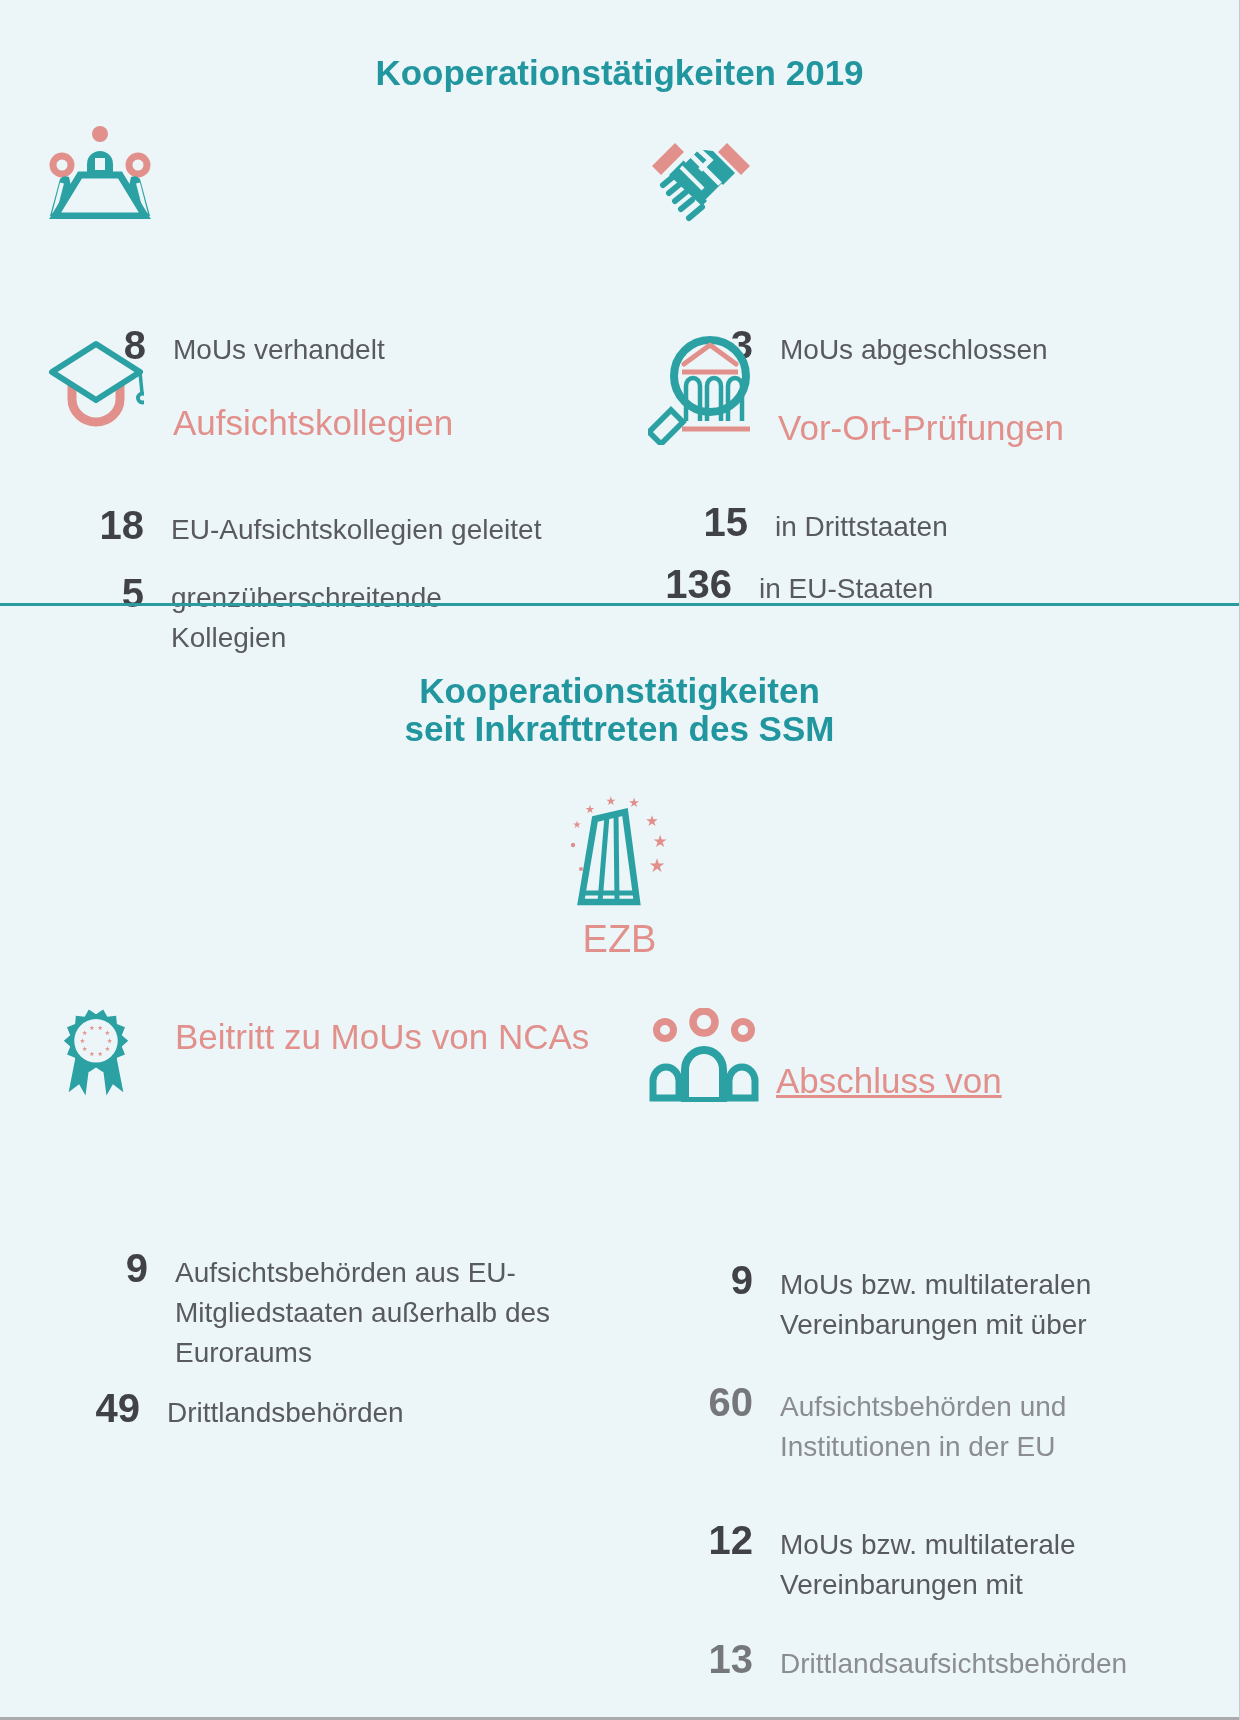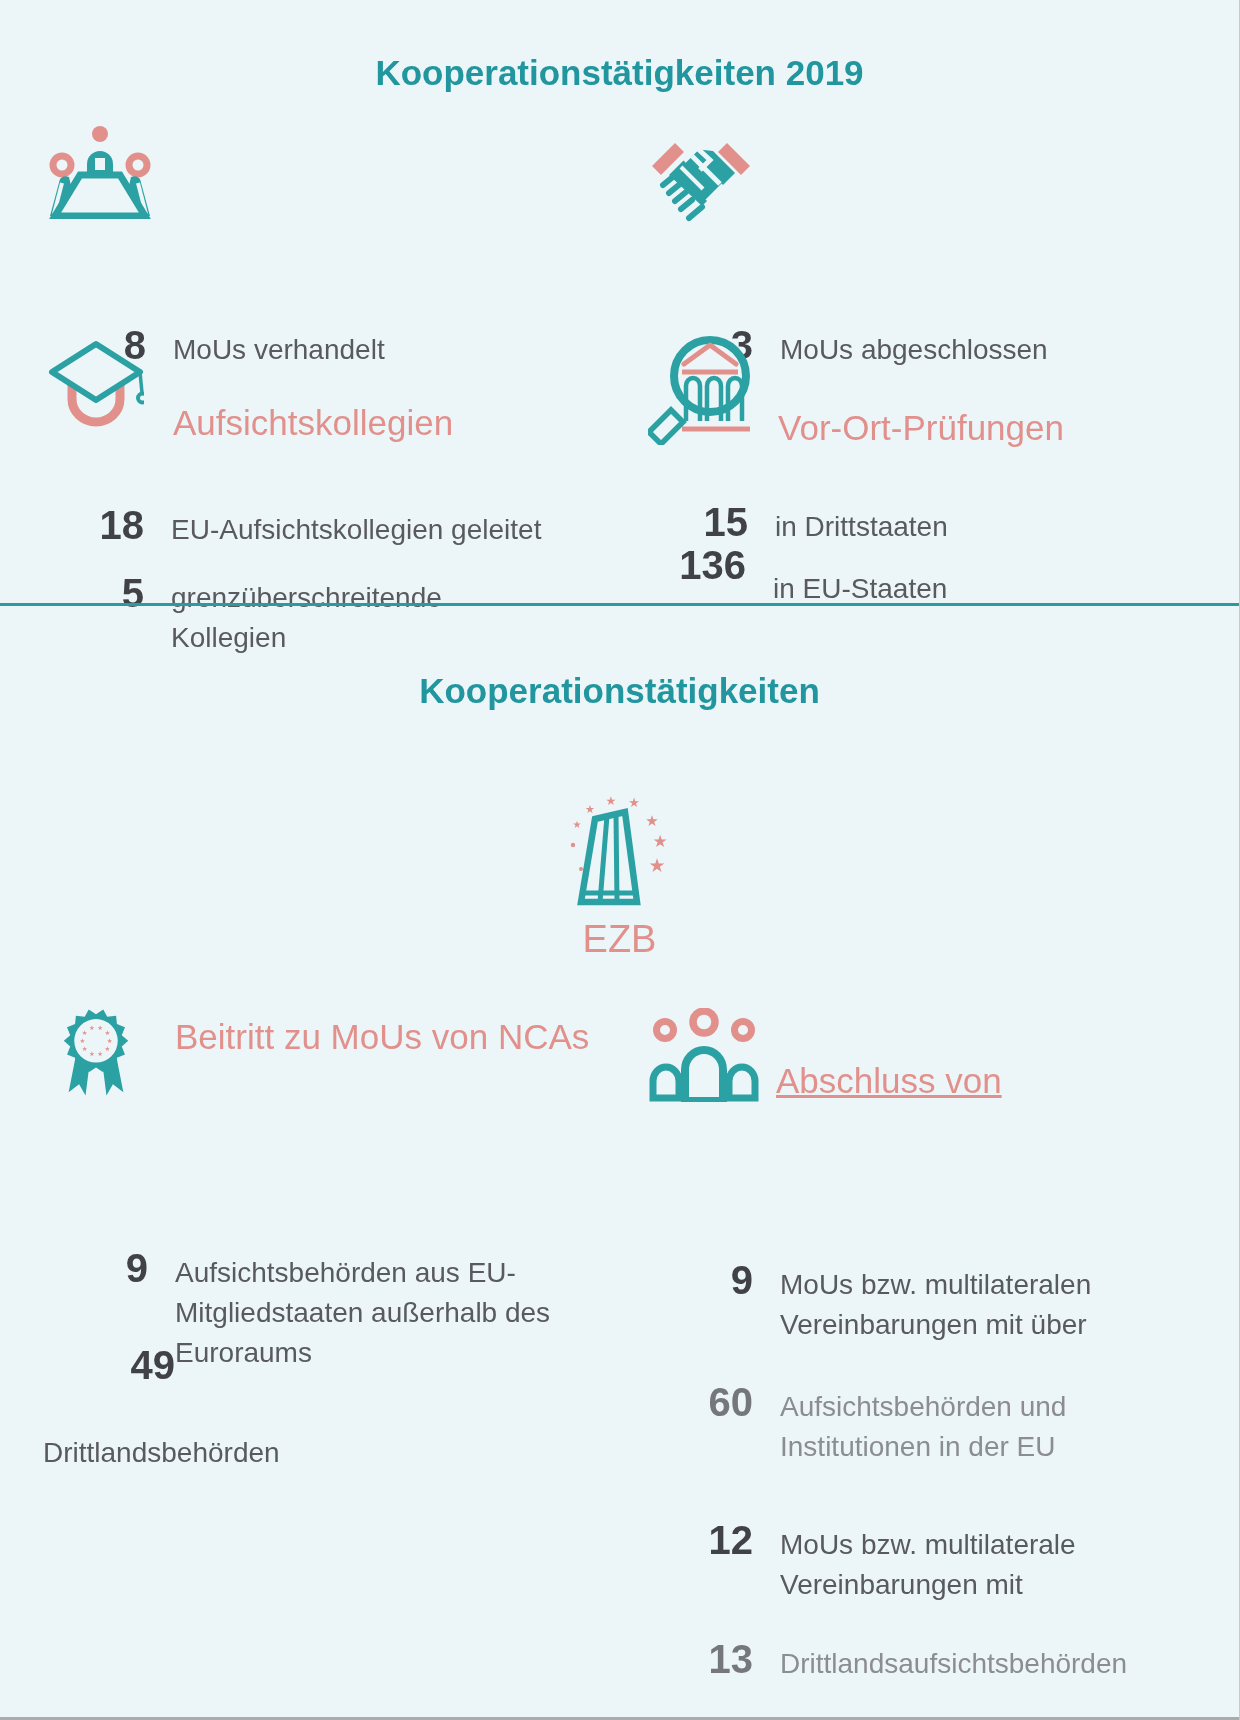--- a/index.html
+++ b/index.html
@@ -119,28 +119,29 @@
     <line class="ss" x1="34" y1="98" x2="102" y2="98" stroke-width="5"></line>
     <polygon class="fb st" points="1,101 13,113 35,91 23,79" stroke-width="5.5"></polygon>
   </svg>
 
   <div class="heading" style="left:778px;top:407px;">Vor-Ort-Prüfungen</div>
 
   <div class="stat" style="left:616px;top:459px;">
     <div class="num">15</div>
     <div class="lbl w460">in Drittstaaten</div>
   </div>
-  <div class="stat" style="left:614px;top:521px;align-items:center;">
+  <div class="stat" style="left:600px;top:521px;">
     <div class="num">136</div>
     <div class="lbl w460">in EU-Staaten</div>
   </div>
 
   <div class="divider"></div>
 
   <div class="sec-title" style="top:672px;">Kooperationstätigkeiten</div>
+  <div class="sec-title" style="top:710px;">seit Inkrafttreten des SSM</div>
 
   <svg class="icon" style="left:555px;top:725px;" width="130" height="182" viewBox="0 0 130 182">
     <circle class="fs" cx="18" cy="120" r="2.2"></circle>
     <circle class="fs" cx="26" cy="144" r="2"></circle>
     <g>
       <text class="fs" x="22" y="103" font-size="10" text-anchor="middle">★</text>
       <text class="fs" x="35" y="88" font-size="11" text-anchor="middle">★</text>
       <text class="fs" x="56" y="80" font-size="12" text-anchor="middle">★</text>
       <text class="fs" x="79" y="82" font-size="13" text-anchor="middle">★</text>
       <text class="fs" x="97" y="101" font-size="15" text-anchor="middle">★</text>
@@ -186,21 +187,21 @@
     <path class="st fb" d="M81 90 V73 a13 14 0 0 1 26 0 V90 Z" stroke-width="7"></path>
     <path class="st fb" d="M37 93 V62 a19 20 0 0 1 38 0 V93 Z" stroke-width="8"></path>
   </svg>
 
   <div class="heading" style="left:776px;top:1060px;text-decoration:underline;">Abschluss von</div>
 
   <div class="stat" style="left:16px;top:1205px;">
     <div class="num">9</div>
     <div class="lbl w390">Aufsichtsbehörden aus EU-Mitgliedstaaten außerhalb des Euroraums</div>
   </div>
-  <div class="stat" style="left:16px;top:1345px;flex-direction:column;">
+  <div class="stat" style="left:8px;top:1345px;">
     <div class="num">49</div>
     <div class="lbl w390">Drittlandsbehörden</div>
   </div>
 
   <div class="stat" style="left:621px;top:1217px;">
     <div class="num">9</div>
     <div class="lbl w390">MoUs bzw. multilateralen Vereinbarungen mit über</div>
   </div>
   <div class="stat muted" style="left:621px;top:1339px;">
     <div class="num">60</div>

